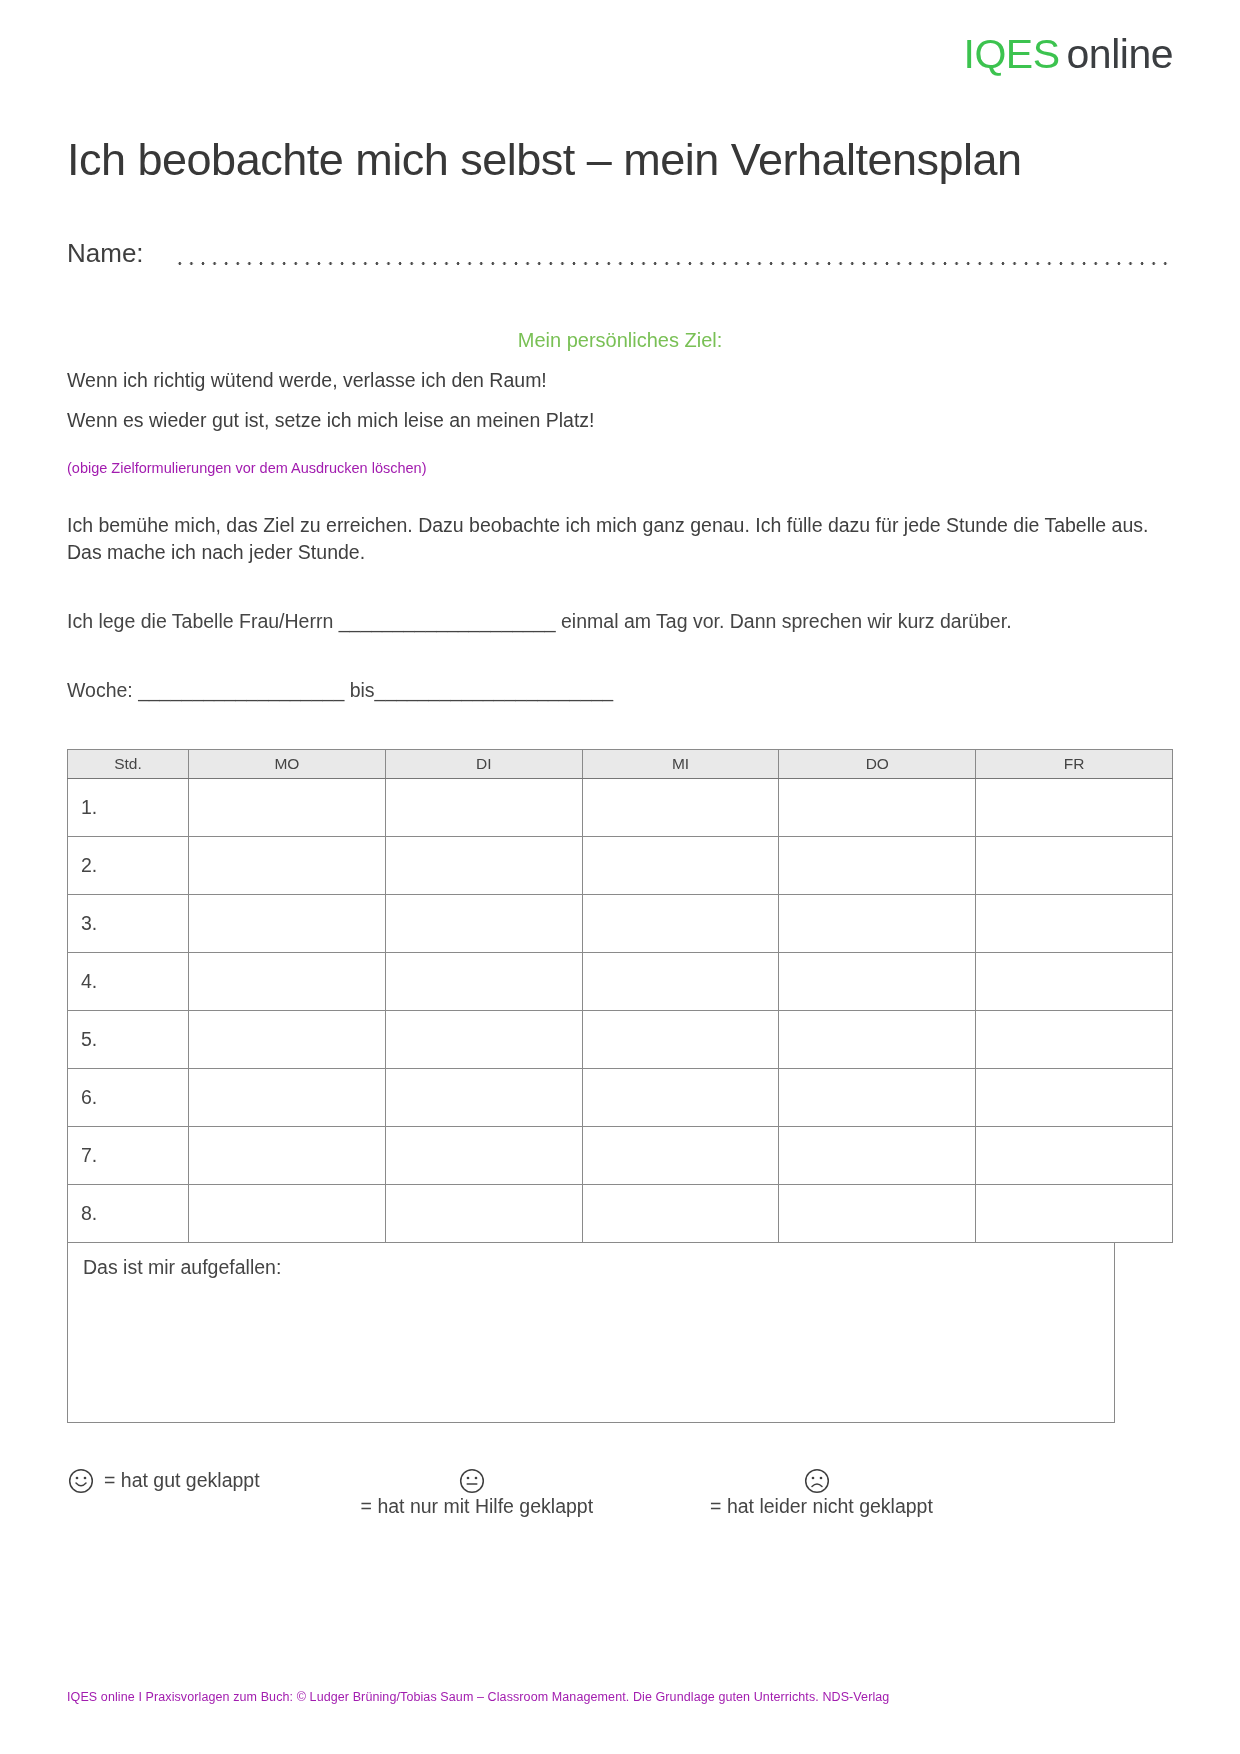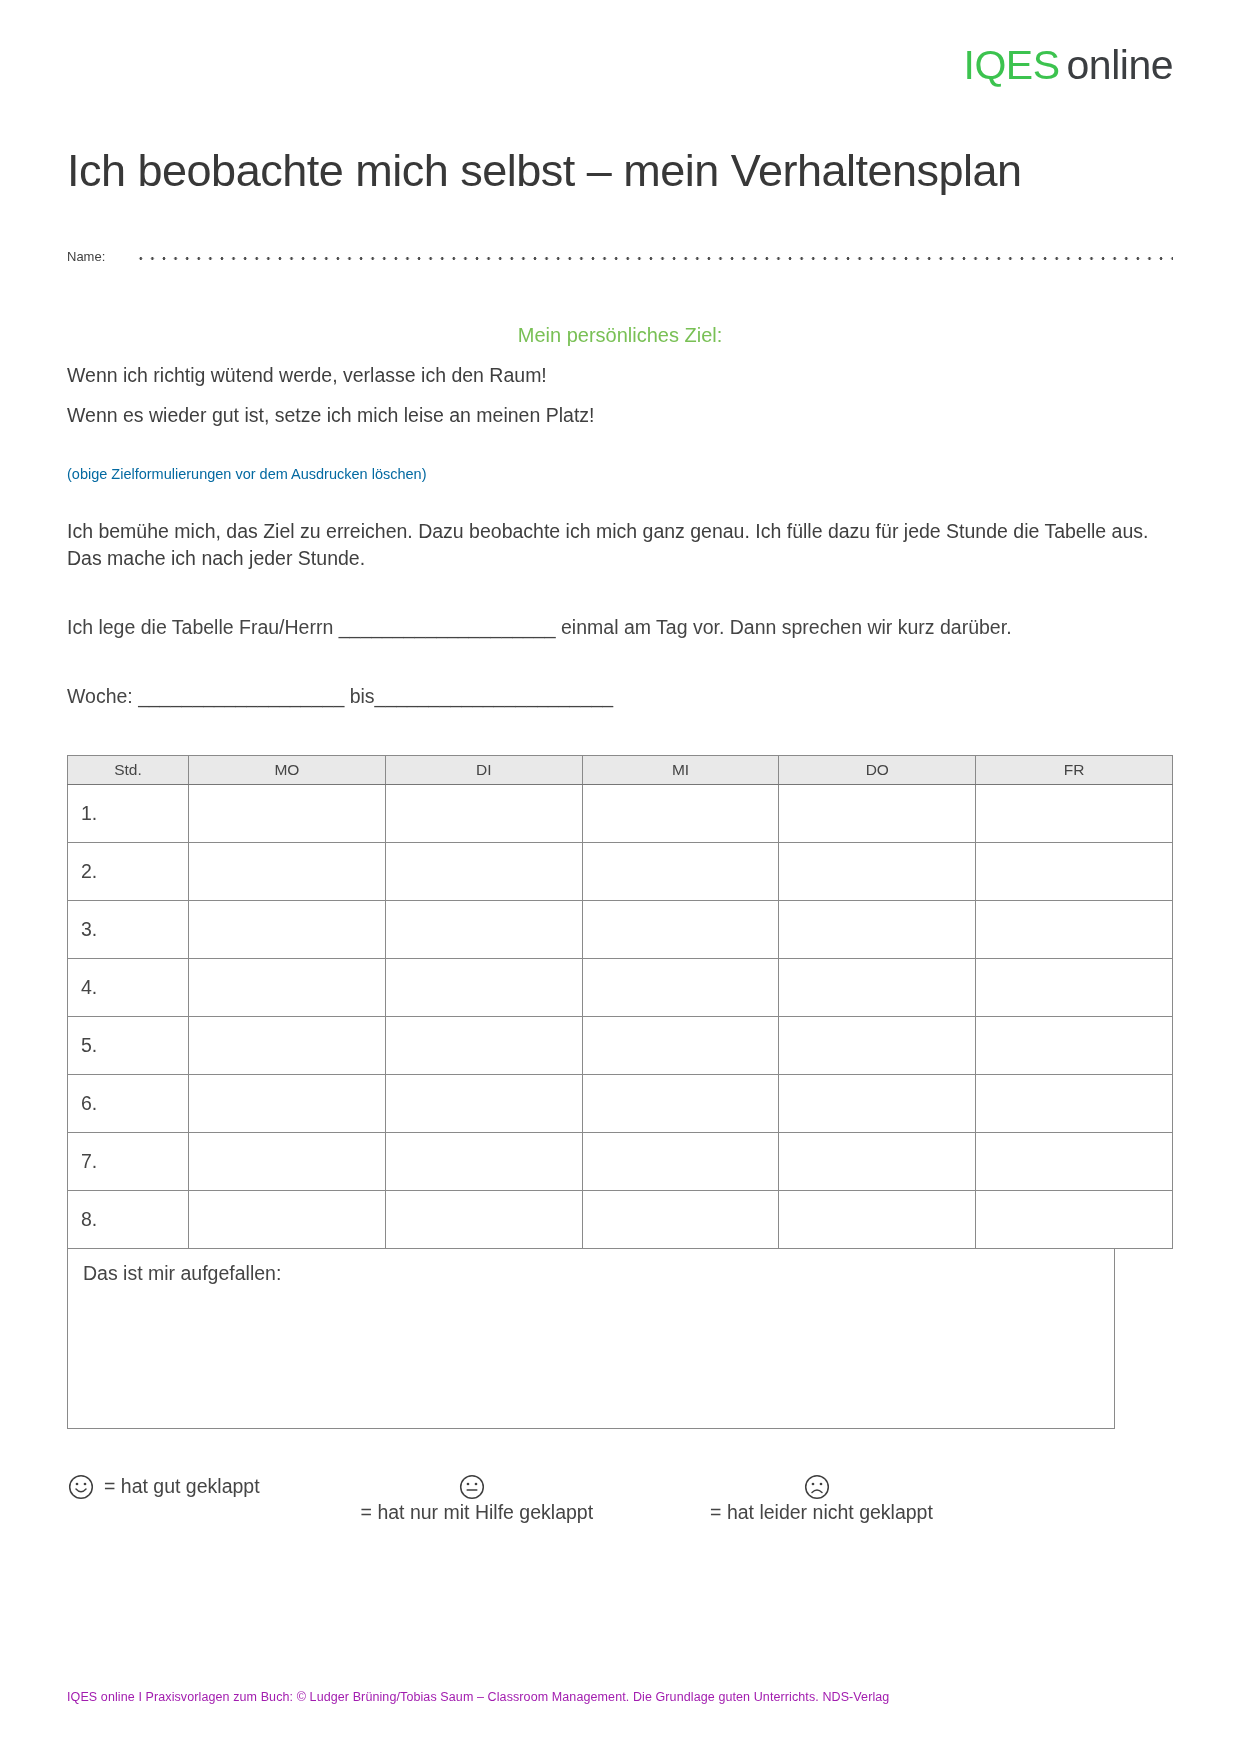--- a/index.html
+++ b/index.html
@@ -11,40 +11,40 @@
   }
   *{box-sizing:border-box;}
   html,body{margin:0;padding:0;}
   body{
     width:1240px;height:1754px;position:relative;background:#ffffff;
     font-family:"Liberation Sans",sans-serif;color:var(--text);
     overflow:hidden;
   }
   .content{padding:0 67px;}
 
-  .logo-row{padding-top:45px;text-align:right;font-size:41px;font-weight:300;line-height:1;}
+  .logo-row{padding-top:34px;text-align:right;font-size:41px;font-weight:300;line-height:1;}
   .logo-iqes{color:var(--logo-green);letter-spacing:-0.5px;}
   .logo-online{color:#3b3e41;margin-left:7px;letter-spacing:-0.5px;}
 
   .page-title{
     margin-top:58px;font-size:45px;font-weight:300;color:#383838;
     letter-spacing:-0.5px;line-height:1.18;
   }
 
-  .name-row{margin-top:52px;display:flex;align-items:flex-start;font-size:13px;}
+  .name-row{margin-top:52px;display:flex;align-items:flex-start;font-size:26px;}
   .name-label{flex:0 0 auto;}
   .dotted-leader{
     flex:1 1 auto;align-self:flex-end;height:9px;margin-left:30px;margin-bottom:1px;
     background-image:radial-gradient(circle,#4c4c4c 1.25px,transparent 1.6px);
     background-size:11.6px 9px;background-repeat:repeat-x;background-position:0 100%;
   }
 
   .goal-heading{margin-top:60px;font-size:20px;color:var(--heading-green);text-align:center;}
   .goal-line{margin-top:17px;font-size:19.5px;}
-  .goal-note{margin-top:39px;font-size:14.5px;color:#0369a1;}
+  .goal-note{margin-top:28px;font-size:14.5px;color:#a21caf;}
 
   .para1{margin-top:36px;font-size:19.5px;line-height:1.38;max-width:1106px;}
   .para2{margin-top:44px;font-size:19.5px;color:#454545;}
   .week-line{margin-top:46px;font-size:19.5px;color:#454545;}
 
   table.behavior-table{
     margin-top:47px;width:1106px;border-collapse:collapse;table-layout:fixed;border-radius:22px;
   }
   table.behavior-table th,
   table.behavior-table td{

